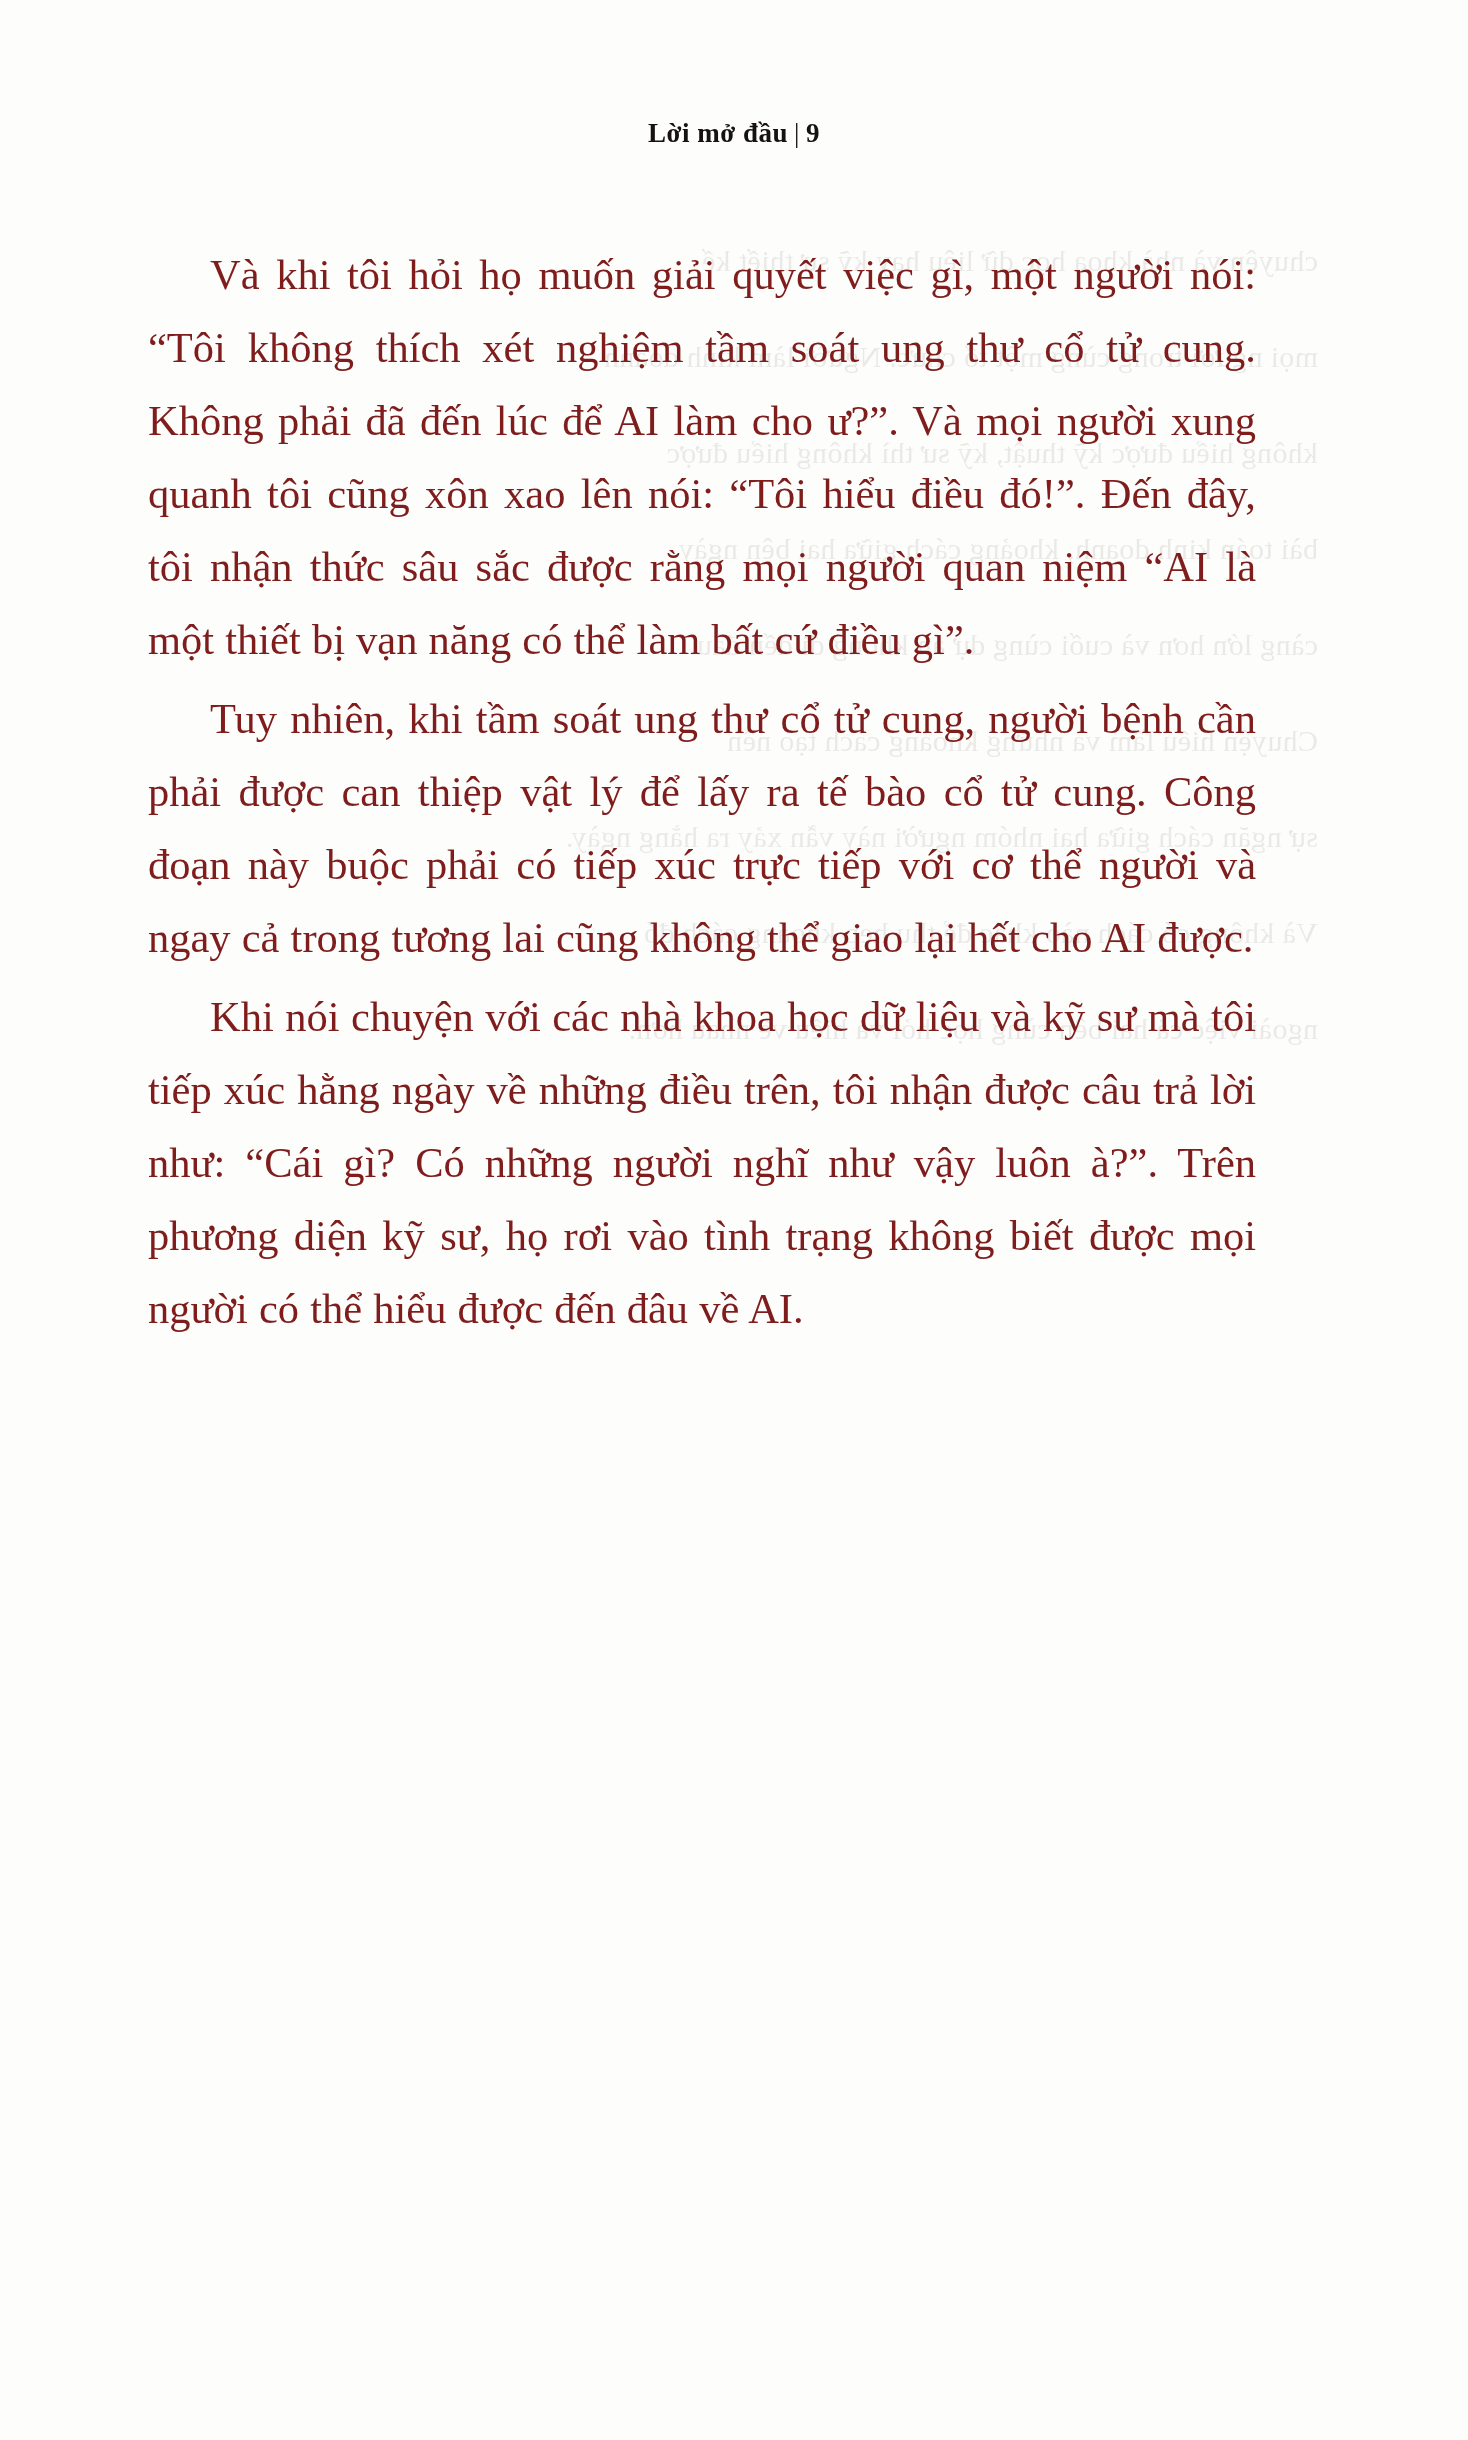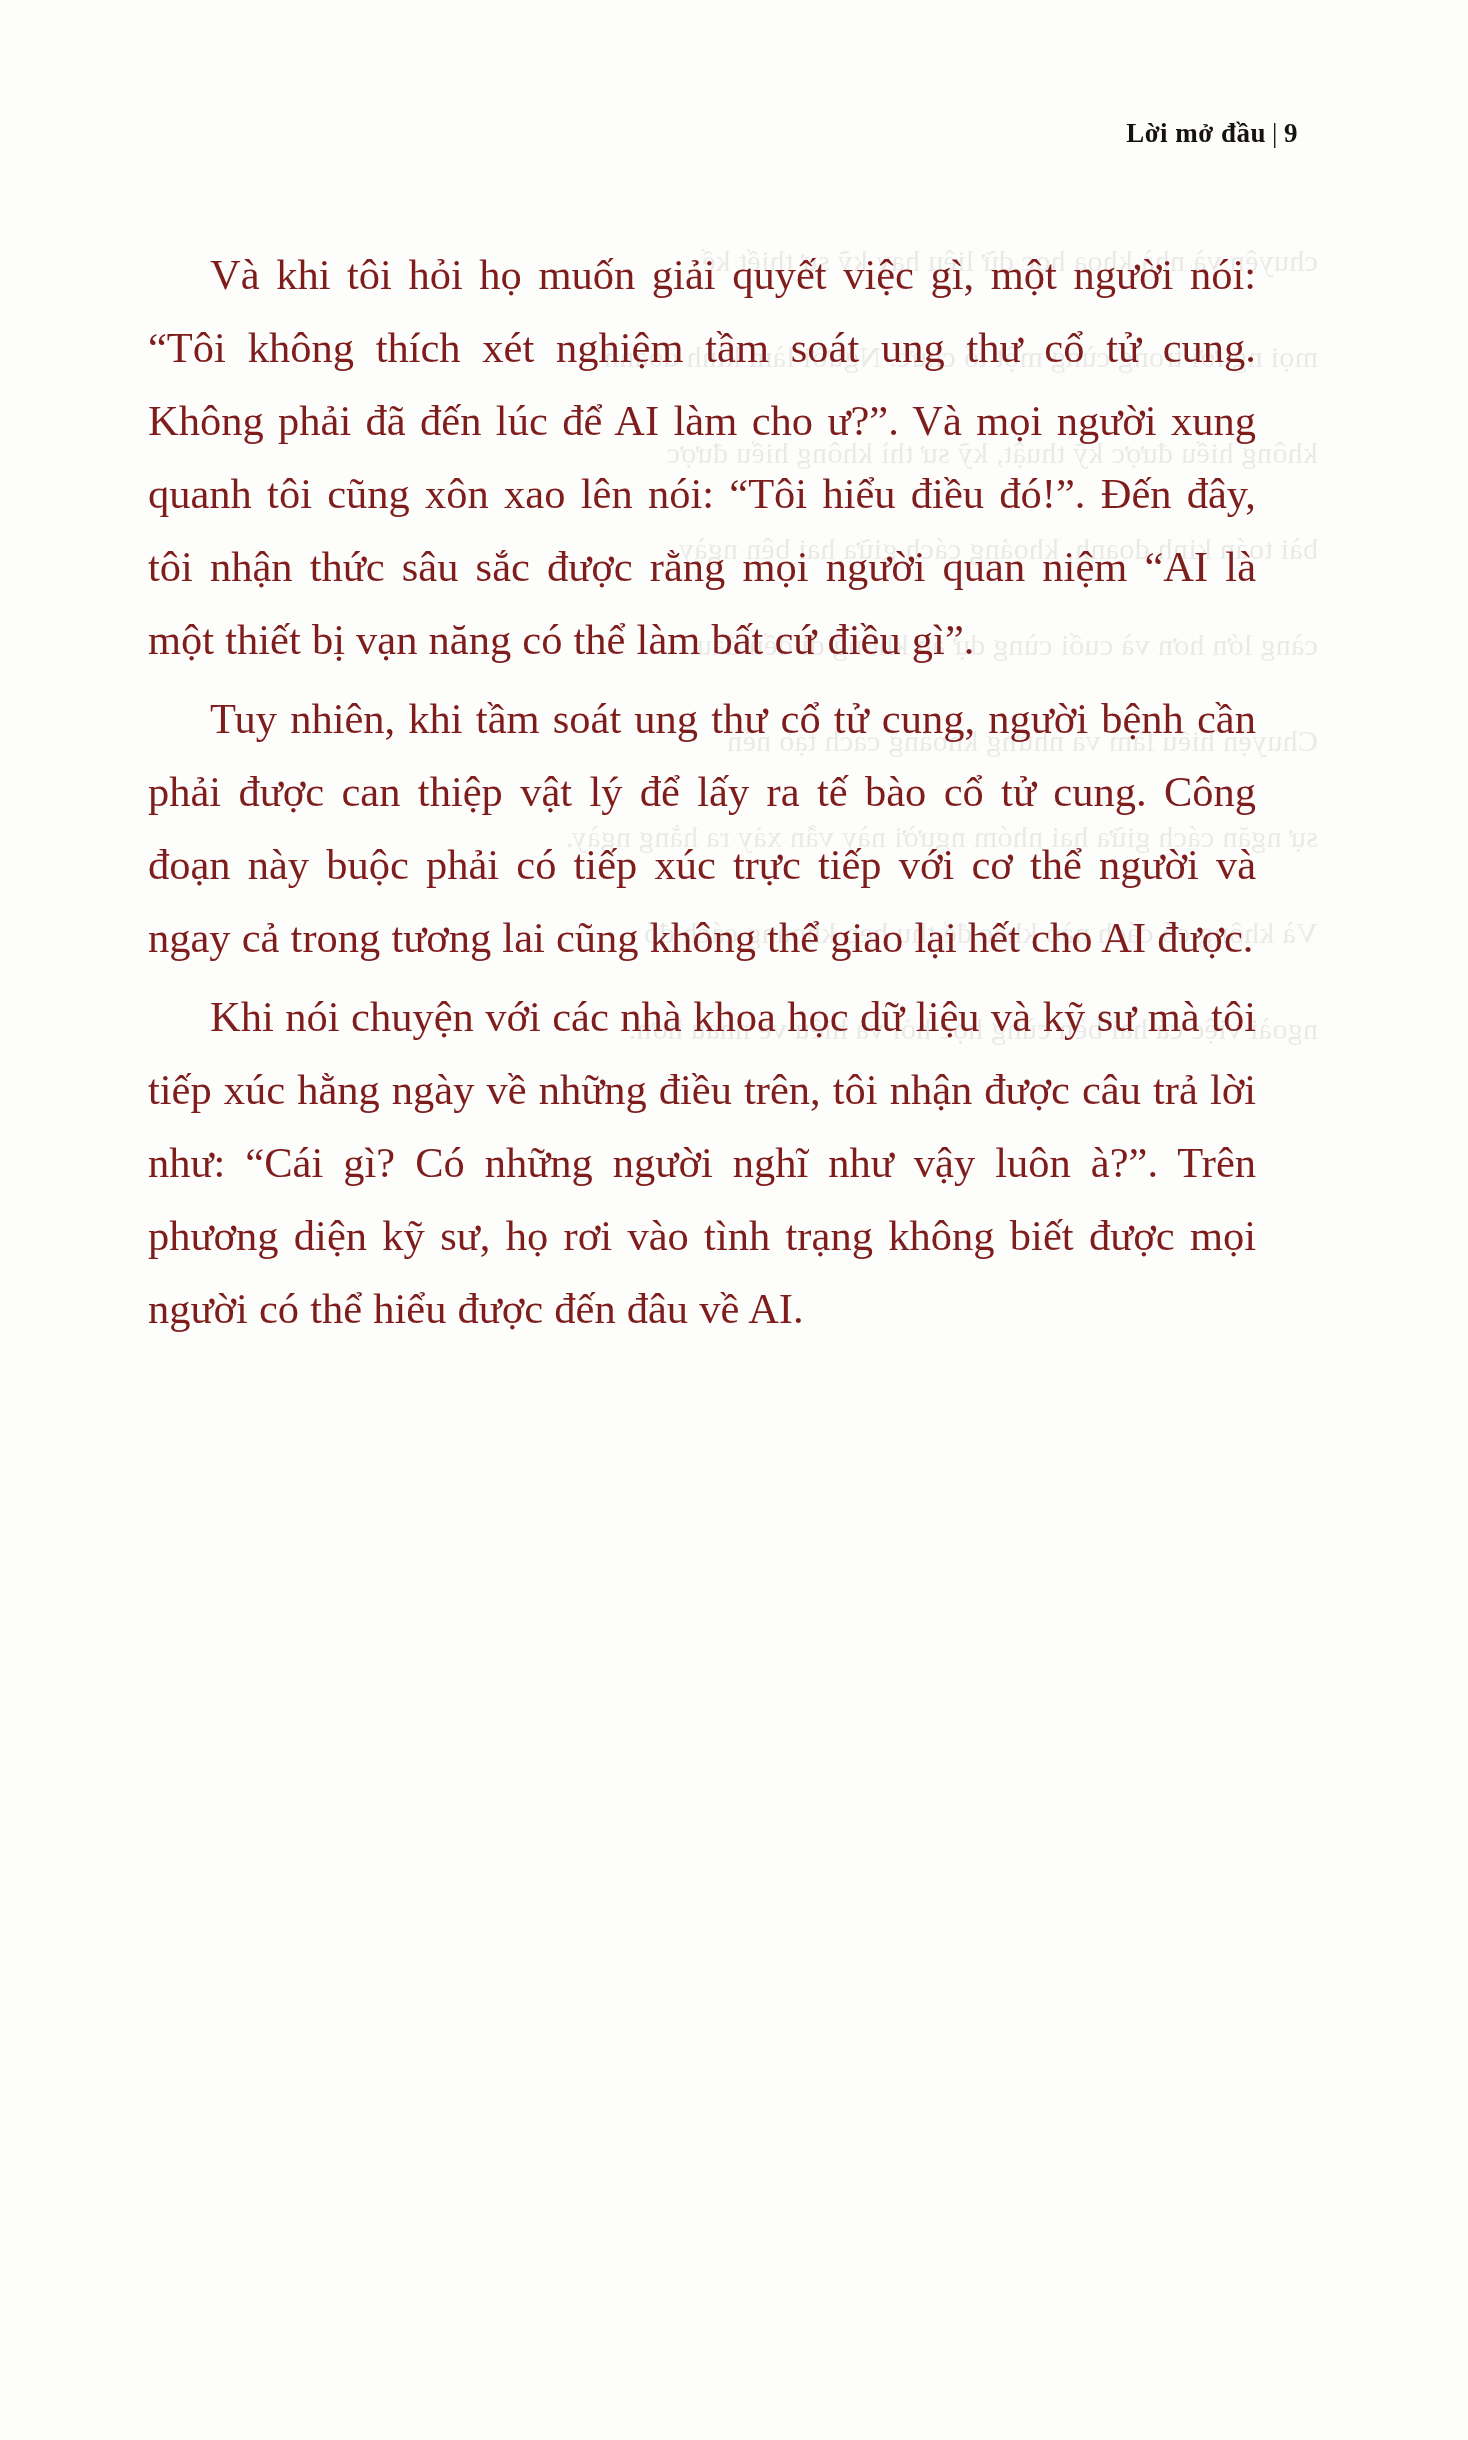--- a/index.html
+++ b/index.html
@@ -41,21 +41,21 @@
     letter-spacing: .3px;
     filter: blur(.4px);
   }
   .bleed p { margin: 0 0 34px 0; text-align: justify; }
 
   .header {
     position: absolute;
     top: 118px;
     left: 170px;
     right: 170px;
-    text-align: right;
+    text-align: center;
     font-family: "Liberation Serif", serif;
     font-size: 27px;
     font-weight: bold;
     letter-spacing: .5px;
     color: #15120f;
   }
   .header .sep { margin: 0 6px; font-weight: normal; }
 
   .content {
     position: absolute;

